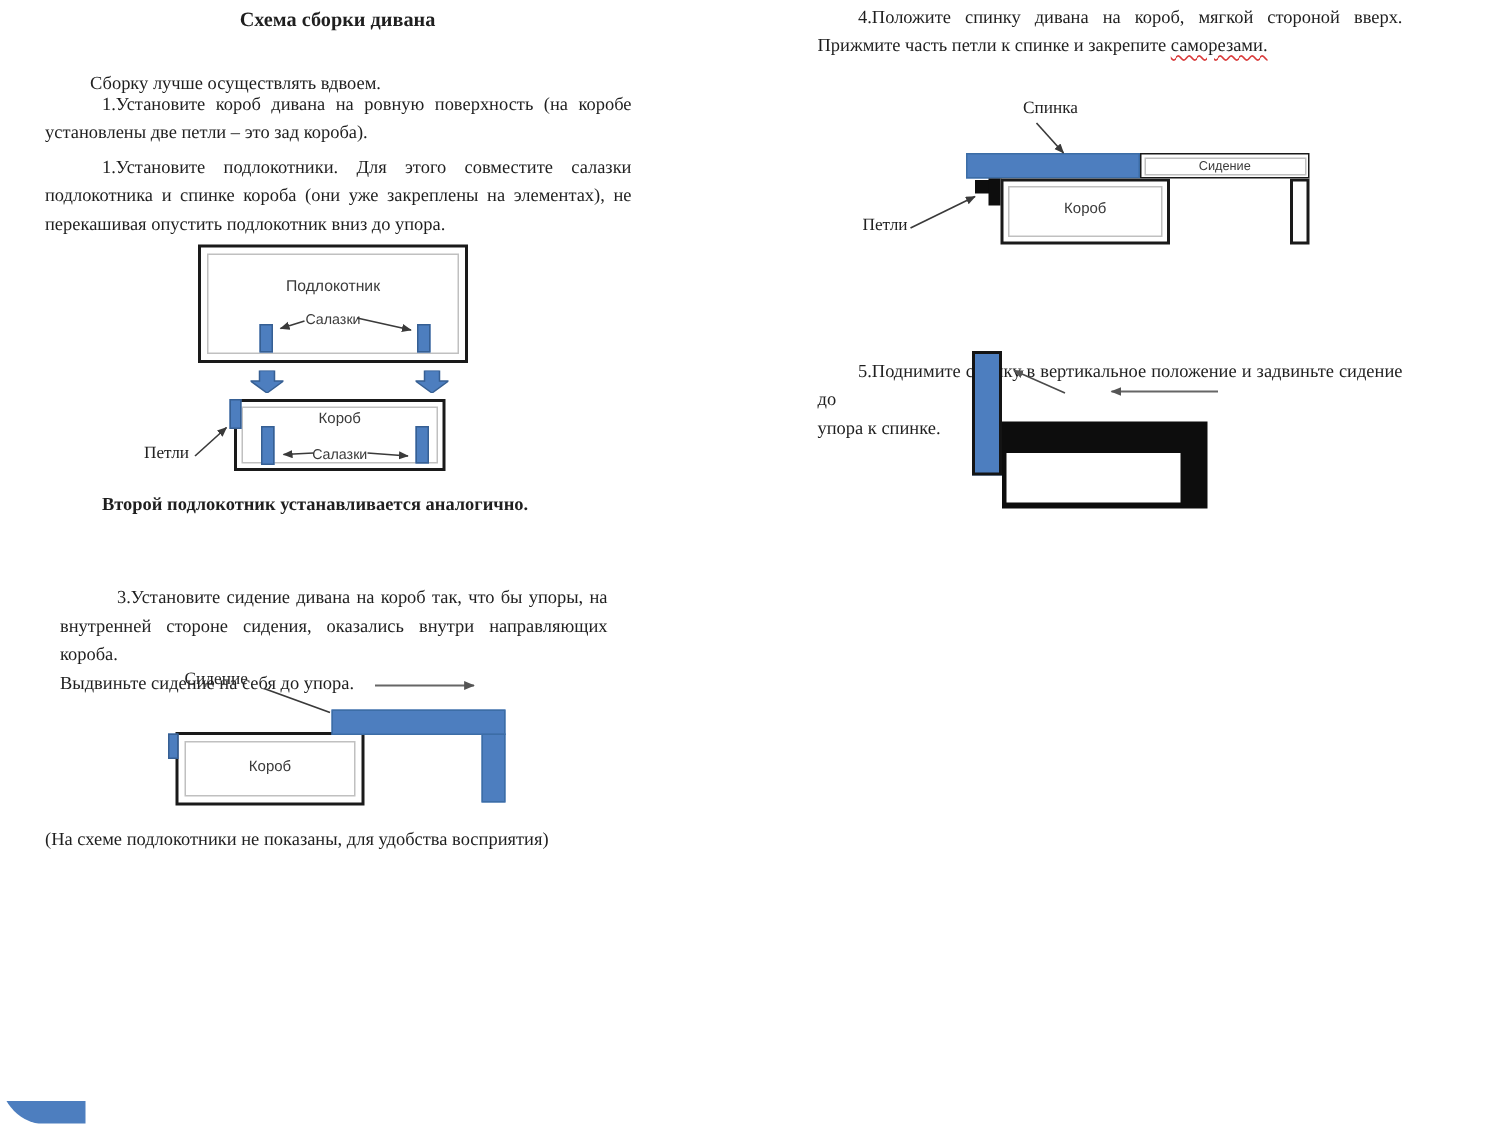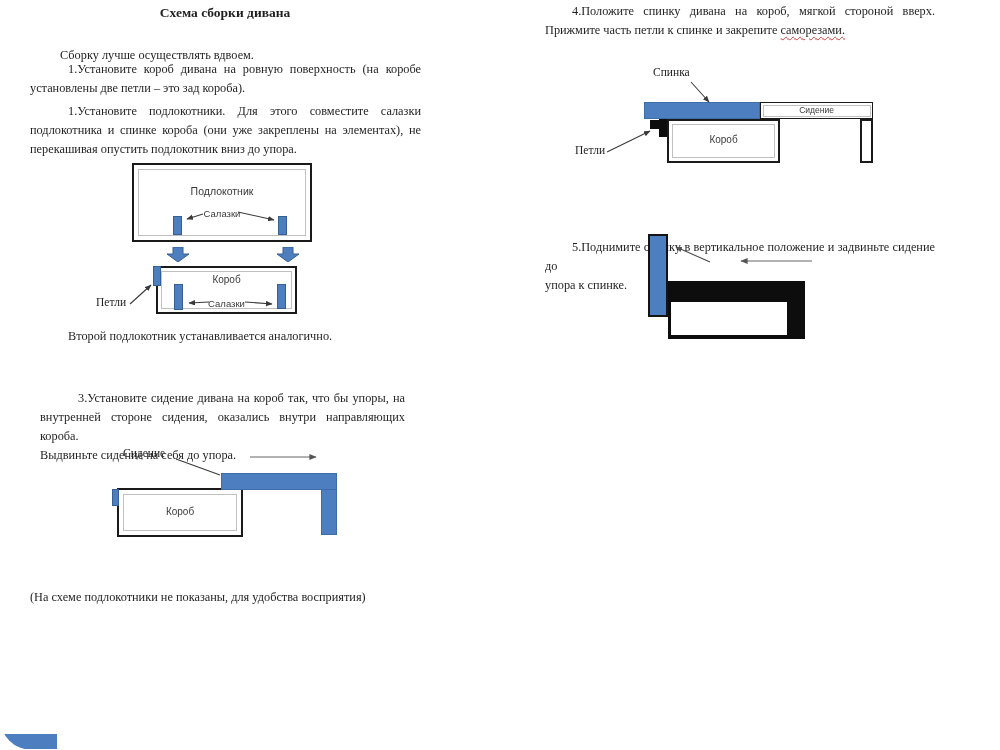--- a/index.html
+++ b/index.html
@@ -81,21 +81,21 @@
         </marker>
       </defs>
       <line x1="113" y1="54" x2="97" y2="59" stroke="#3a3a3a" stroke-width="1.1" marker-end="url(#ah1)"></line>
       <line x1="148" y1="52" x2="184" y2="60" stroke="#3a3a3a" stroke-width="1.1" marker-end="url(#ah1)"></line>
       <line x1="119" y1="142" x2="99" y2="143" stroke="#3a3a3a" stroke-width="1.1" marker-end="url(#ah1)"></line>
       <line x1="155" y1="142" x2="182" y2="144" stroke="#3a3a3a" stroke-width="1.1" marker-end="url(#ah1)"></line>
       <line x1="40" y1="144" x2="61" y2="125" stroke="#3a3a3a" stroke-width="1.1" marker-end="url(#ah1)"></line>
     </svg>
   </div>
 
-  <div class="para" style="left:30px;top:327px;width:391px;">
+  <div class="para" style="left:30px;top:327px;width:391px;font-weight:bold;">
     <div class="ln ind38">Второй подлокотник устанавливается аналогично.</div>
   </div>
 
   <div class="para" style="left:40px;top:389px;width:365px;">
     <div class="ln j ind38">3.Установите сидение дивана на короб так, что бы упоры, на</div>
     <div class="ln j">внутренней стороне сидения, оказались внутри направляющих короба.</div>
     <div class="ln">Выдвиньте сидение на себя до упора.</div>
   </div>
 
   <div class="diagram" style="left:100px;top:445px;width:260px;height:100px;">
@@ -114,31 +114,31 @@
       <defs>
         <marker id="ah2" markerWidth="7" markerHeight="6" refX="5.5" refY="2.5" orient="auto">
           <path d="M0,0 L6,2.5 L0,5 z" fill="#555"></path>
         </marker>
       </defs>
       <line x1="76" y1="14" x2="120" y2="30" stroke="#3a3a3a" stroke-width="1.1"></line>
       <line x1="150" y1="12" x2="216" y2="12" stroke="#666" stroke-width="1.2" marker-end="url(#ah2)"></line>
     </svg>
   </div>
 
-  <div class="para" style="left:30px;top:550px;width:400px;margin-top:38px;">
+  <div class="para" style="left:30px;top:550px;width:400px;">
     <div class="ln">(На схеме подлокотники не показаны, для удобства восприятия)</div>
   </div>
 
   <div class="para" style="left:545px;top:2px;width:390px;">
     <div class="ln j ind27">4.Положите спинку дивана на короб, мягкой стороной вверх.</div>
     <div class="ln"><span>Прижмите часть петли к спинке и закрепите </span><span class="misspelled">саморезами.</span></div>
   </div>
 
   <div class="diagram" style="left:555px;top:60px;width:340px;height:110px;">
-    <div class="calloutlabel" style="left:98px;top:6px;">Спинка</div>
+    <div class="calloutlabel" style="left:127px;top:6px;">Спинка</div>
 
     <div class="bluerect" style="left:89px;top:42px;width:116px;height:17px;border-color:#3c6da6;"></div>
 
     <div class="dbox" style="left:205px;top:42px;width:113px;height:17px;border-width:1.5px;">
       <div class="inner" style="inset:1.5px;"></div>
       <div class="boxlabel" style="top:1px;font-size:8.5px;line-height:12px;">Сидение</div>
     </div>
 
     <div class="blackrect" style="left:95px;top:60px;width:10px;height:9px;"></div>
     <div class="blackrect" style="left:104px;top:59px;width:9px;height:18px;"></div>

